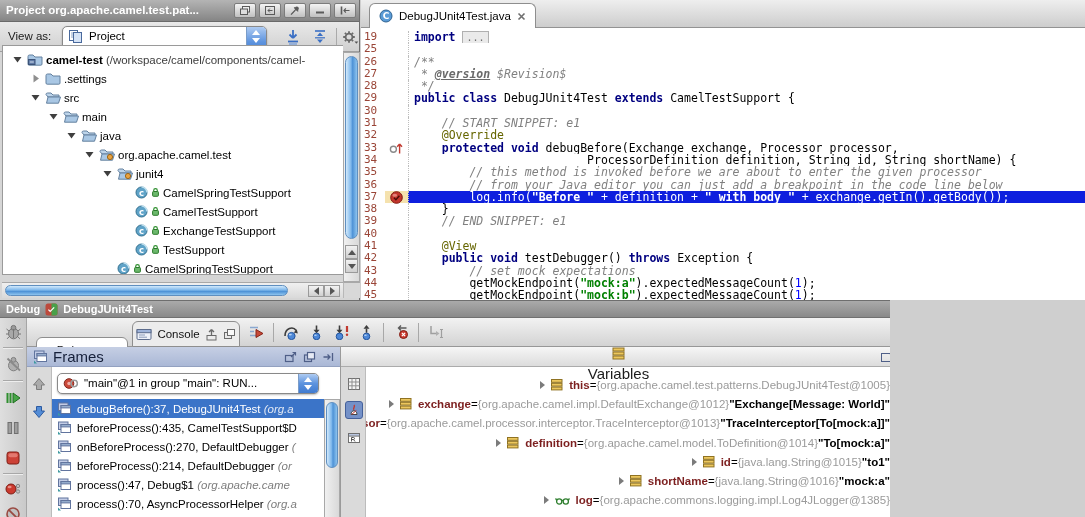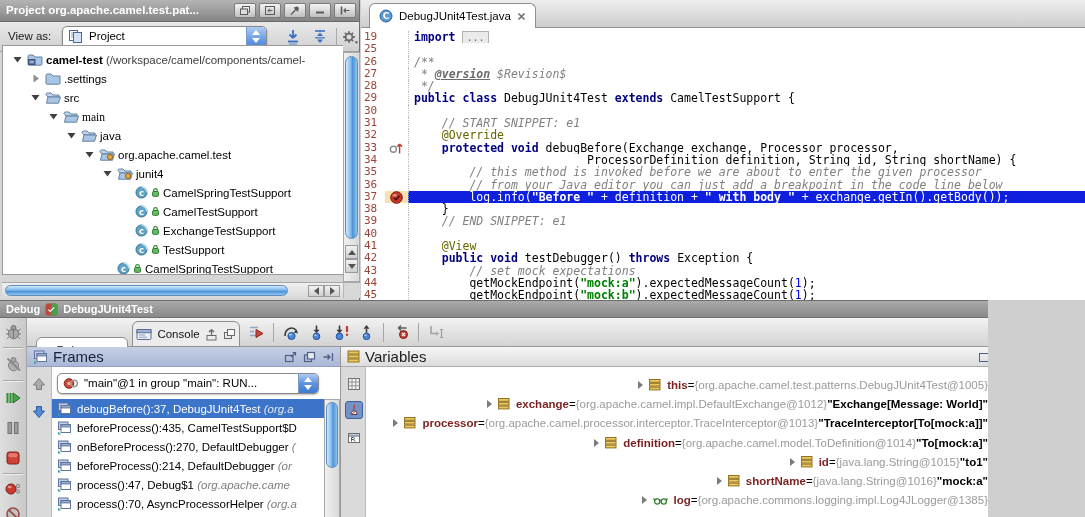--- a/index.html
+++ b/index.html
@@ -62,21 +62,21 @@
   .c-cmt{color:#808080;font-style:italic;}
   .c-doc{color:#808080;font-style:italic;}
   .c-doctag{color:#6a6a6a;font-weight:bold;font-style:italic;text-decoration:underline;}
   .c-ann{color:#666600;}
   .c-plain{color:#000;}
   .c-fold{color:#6f6f6f;background:#eaeaea;border:1px solid #b0b0b0;padding:0 3px;font-size:10px;}
   .c-sel{color:#fff;}
   .c-selstr{color:#fff;font-weight:bold;}
 
   
-  #debug-panel{position:absolute;top:300px;left:0;width:988px;height:217px;background:#d4d4d4;border-top:1px solid #6e6e6e;box-sizing:border-box;}
+  #debug-panel{position:absolute;top:300px;left:0;width:890px;height:217px;background:#d4d4d4;border-top:1px solid #6e6e6e;box-sizing:border-box;}
   .dbg-header{position:absolute;top:0;left:0;right:0;height:17px;background:linear-gradient(#aaaaaa,#898989);border-bottom:1px solid #707070;color:#fff;font-size:11px;font-weight:bold;display:flex;align-items:center;gap:5px;padding-left:6px;box-sizing:border-box;}
   .dbg-strip{position:absolute;left:0;top:17px;width:27px;bottom:0;background:linear-gradient(90deg,#dedede,#c9c9c9);border-right:1px solid #a5a5a5;box-sizing:border-box;}
   .strip-btn{position:absolute;left:5px;width:17px;height:17px;}
   .strip-sep{position:absolute;left:3px;right:3px;height:1px;background:#a8a8a8;border-bottom:1px solid #eee;}
   .tabrow{position:absolute;left:27px;top:17px;right:0;height:29px;background:linear-gradient(#f2f2f2,#d3d3d3);border-bottom:1px solid #979797;box-sizing:border-box;}
   .dtab{position:absolute;top:3px;height:26px;border:1px solid #8e8e8e;border-radius:6px 6px 0 0;display:flex;align-items:center;justify-content:center;gap:5px;font-size:11.5px;box-sizing:border-box;color:#111;}
   #tab-debugger{left:9px;width:92px;background:#fff;margin-top:16px;}
   #tab-console{left:105px;width:108px;background:#ececec;padding:0 6px;}
   .trbtn{position:absolute;top:6px;width:17px;height:17px;}
   .tr-sep{position:absolute;top:5px;width:1px;height:19px;background:#a8a8a8;}
@@ -90,21 +90,21 @@
   #thread-select{position:absolute;left:30px;top:26px;width:262px;height:21px;}
   #frames-list{position:absolute;left:25px;top:52px;right:16px;bottom:0;overflow:hidden;}
   .frame-row{height:19px;display:flex;align-items:center;font-size:11.5px;padding-left:5px;gap:5px;white-space:nowrap;color:#000;}
   .frame-row.sel{background:#3b74c8;color:#fff;}
   .fpkg{font-style:italic;color:#7d7d7d;}
   .frame-row.sel .fpkg{color:#e2e9f5;}
   #frames-vscroll{position:absolute;right:0;top:52px;width:16px;bottom:0;}
 
   
   #vars{position:absolute;left:341px;top:46px;right:0;bottom:0;background:#fff;overflow:hidden;}
-  #vars .panel-hdr{background:linear-gradient(#f6f6f6,#dcdcdc);border-bottom:1px solid #ababab;color:#1c1c1c;}
+  #vars .panel-hdr{background:linear-gradient(#f6f6f6,#dcdcdc);border-bottom:1px solid #ababab;color:#1c1c1c;flex-direction:column;}
   .vars-strip{position:absolute;left:0;top:20px;width:25px;bottom:0;background:#dadada;border-right:1px solid #bcbcbc;box-sizing:border-box;}
   .vstrip-btn{position:absolute;left:4px;width:18px;height:18px;display:flex;align-items:center;justify-content:center;}
   .vstrip-btn.pressed{background:#7491c8;border:1px solid #44609a;border-radius:3px;box-sizing:border-box;}
   #vars-list{position:absolute;left:25px;top:28px;right:0;bottom:0;overflow:hidden;}
   .var-row{height:19.3px;display:flex;align-items:center;font-size:11.5px;padding-left:10px;white-space:nowrap;color:#000;justify-content:flex-end;}
   .vtri{width:0;height:0;border-left:5px solid #7b7b7b;border-top:4px solid transparent;border-bottom:4px solid transparent;margin-right:6px;flex:none;}
   .vicon{margin-right:6px;flex:none;display:flex;}
   .vname{color:#7c1f1f;font-weight:bold;}
   .vtype{color:#9a9a9a;}
   .vval{color:#000;font-weight:bold;}
@@ -228,21 +228,21 @@
             </svg>
           </span>
           <span class="ticon">
             <svg width="16" height="13" viewBox="0 0 16 13">
               <path d="M1 3.5 Q1 2 2.5 2 H6 L8 4 H14 V6 H3 Z" fill="#bdd4ea" stroke="#64819f"></path>
               <path d="M3 6 H15.5 L13.5 12.2 H1.5 Z" fill="#a9c7e4" stroke="#64819f"></path>
             </svg>
           </span>
           <span class="tlabel">src</span>
         </div>
-        <div class="tree-row" style="padding-left: 44px; font-family: Liberation Serif, serif;">
+        <div class="tree-row" style="padding-left: 44px;">
           <span class="ticon chev">
             <svg width="11" height="11" viewBox="0 0 11 11">
               <path d="M1.5 3 H9.5 L5.5 8.5 Z" fill="#3f3f3f"></path>
             </svg>
           </span>
           <span class="ticon">
             <svg width="16" height="13" viewBox="0 0 16 13">
               <path d="M1 3.5 Q1 2 2.5 2 H6 L8 4 H14 V6 H3 Z" fill="#bdd4ea" stroke="#64819f"></path>
               <path d="M3 6 H15.5 L13.5 12.2 H1.5 Z" fill="#a9c7e4" stroke="#64819f"></path>
             </svg>

